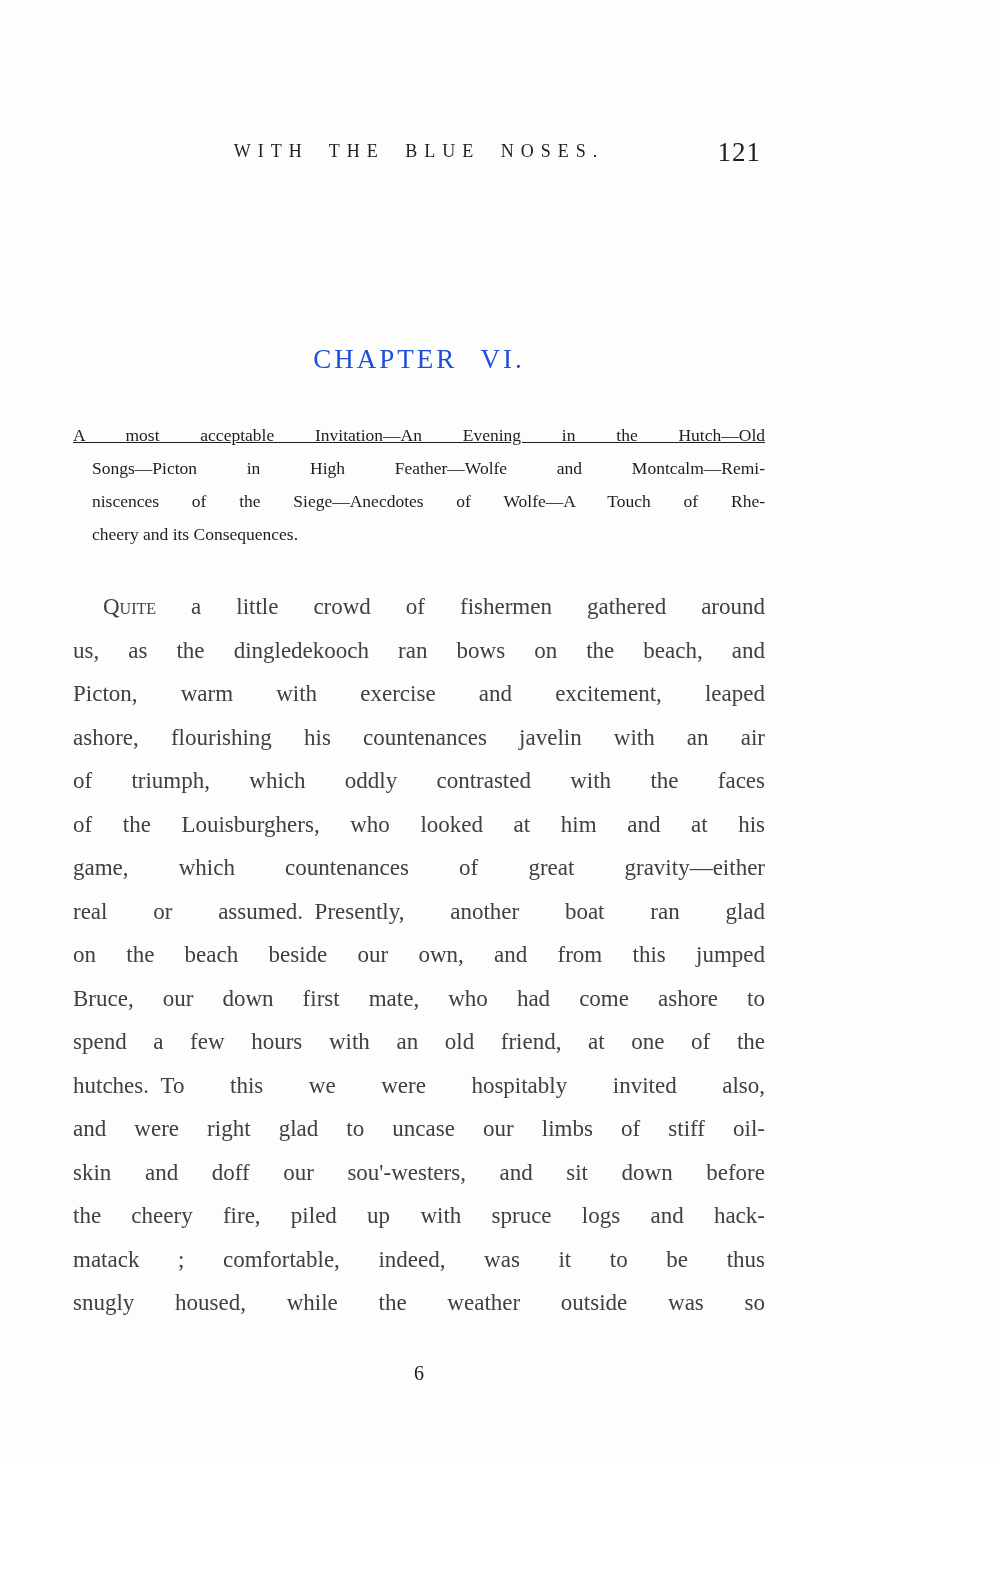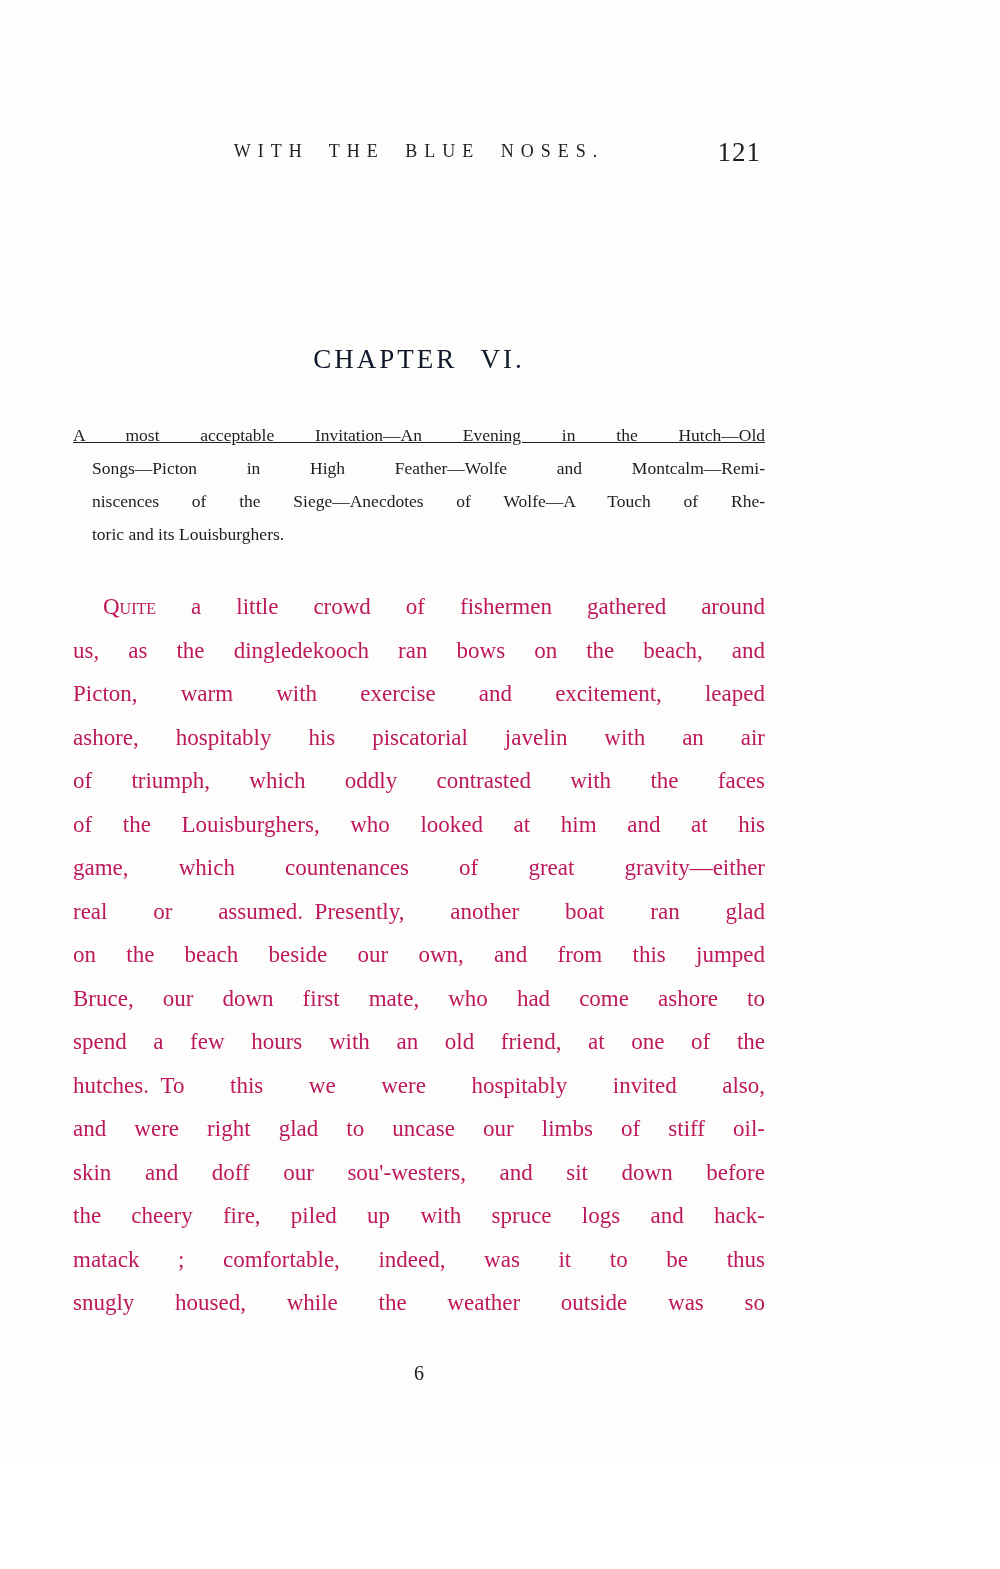--- a/index.html
+++ b/index.html
@@ -44,21 +44,21 @@
   }
 
   
   .chapter-heading {
     top: 344px;
     text-align: center;
     font-size: 27px;
     font-weight: normal;
     letter-spacing: 3px;
     word-spacing: 14px;
-    color: #0f172a;
+    color: #1d4ed8;
   }
 
   
   .summary {
     top: 419px;
     font-size: 17.5px;
     line-height: 33px;
     color: #1d1d1d;
   }
   .summary-line {
@@ -70,21 +70,21 @@
   .summary-line.last {
     text-align: left;
     text-align-last: left;
   }
 
   
   .body-text {
     top: 585px;
     font-size: 23px;
     line-height: 43.5px;
-    color: #be185d;
+    color: #404040;
   }
   .body-line {
     text-align: justify;
     text-align-last: justify;
   }
   .body-line.first-line { text-indent: 30px; }
   .lead-word { font-variant: small-caps; }
 
   
   .page-footer {
@@ -102,28 +102,28 @@
     <span class="header-title">WITH THE BLUE NOSES.</span>
     <span class="page-number">121</span>
   </header>
 
   <h1 class="column chapter-heading">CHAPTER VI.</h1>
 
   <section class="column summary">
     <div class="summary-line first">A most acceptable Invitation—An Evening in the Hutch—Old</div>
     <div class="summary-line">Songs—Picton in High Feather—Wolfe and Montcalm—Remi-</div>
     <div class="summary-line">niscences of the Siege—Anecdotes of Wolfe—A Touch of Rhe-</div>
-    <div class="summary-line last">toric and its Louisburghers.</div>
+    <div class="summary-line last">cheery and its Consequences.</div>
   </section>
 
   <section class="column body-text">
     <div class="body-line first-line"><span class="lead-word">Quite</span><span> a little crowd of fishermen gathered around</span></div>
     <div class="body-line">us, as the dingledekooch ran bows on the beach, and</div>
     <div class="body-line">Picton, warm with exercise and excitement, leaped</div>
-    <div class="body-line">ashore, hospitably his piscatorial javelin with an air</div>
+    <div class="body-line">ashore, flourishing his countenances javelin with an air</div>
     <div class="body-line">of triumph, which oddly contrasted with the faces</div>
     <div class="body-line">of the Louisburghers, who looked at him and at his</div>
     <div class="body-line">game, which countenances of great gravity—either</div>
     <div class="body-line">real or assumed. Presently, another boat ran glad</div>
     <div class="body-line">on the beach beside our own, and from this jumped</div>
     <div class="body-line">Bruce, our down first mate, who had come ashore to</div>
     <div class="body-line">spend a few hours with an old friend, at one of the</div>
     <div class="body-line">hutches. To this we were hospitably invited also,</div>
     <div class="body-line">and were right glad to uncase our limbs of stiff oil-</div>
     <div class="body-line">skin and doff our sou'-westers, and sit down before</div>

